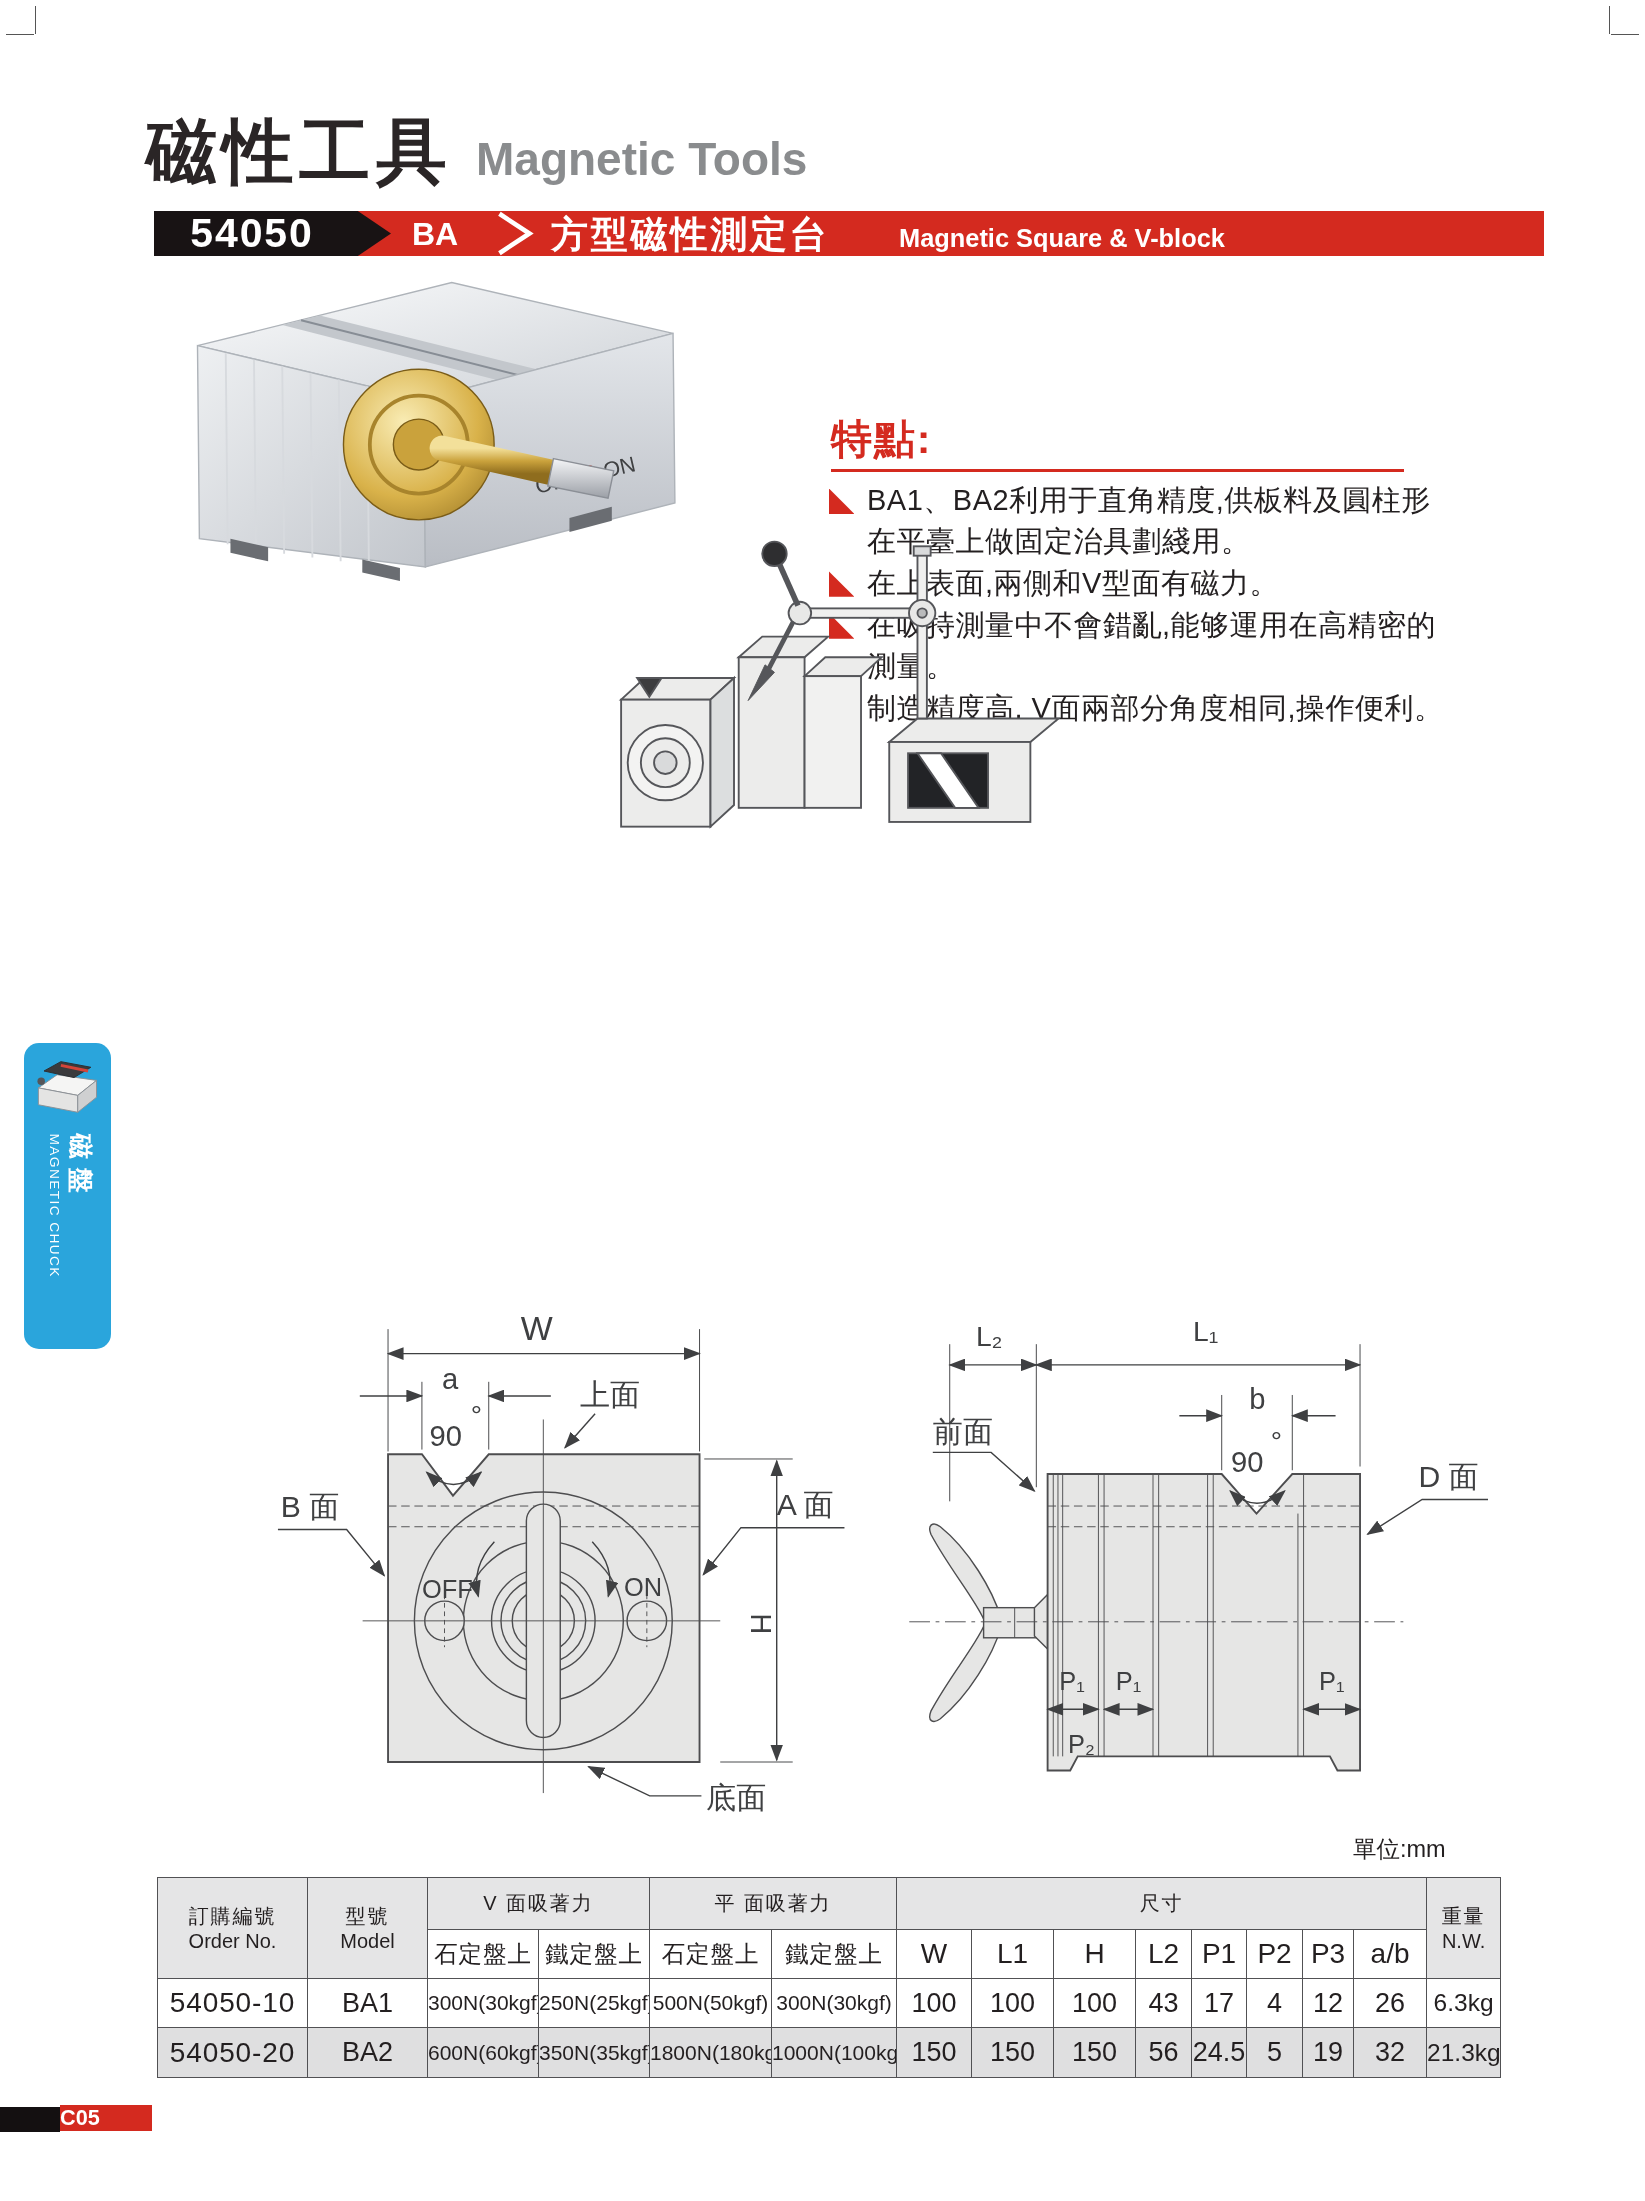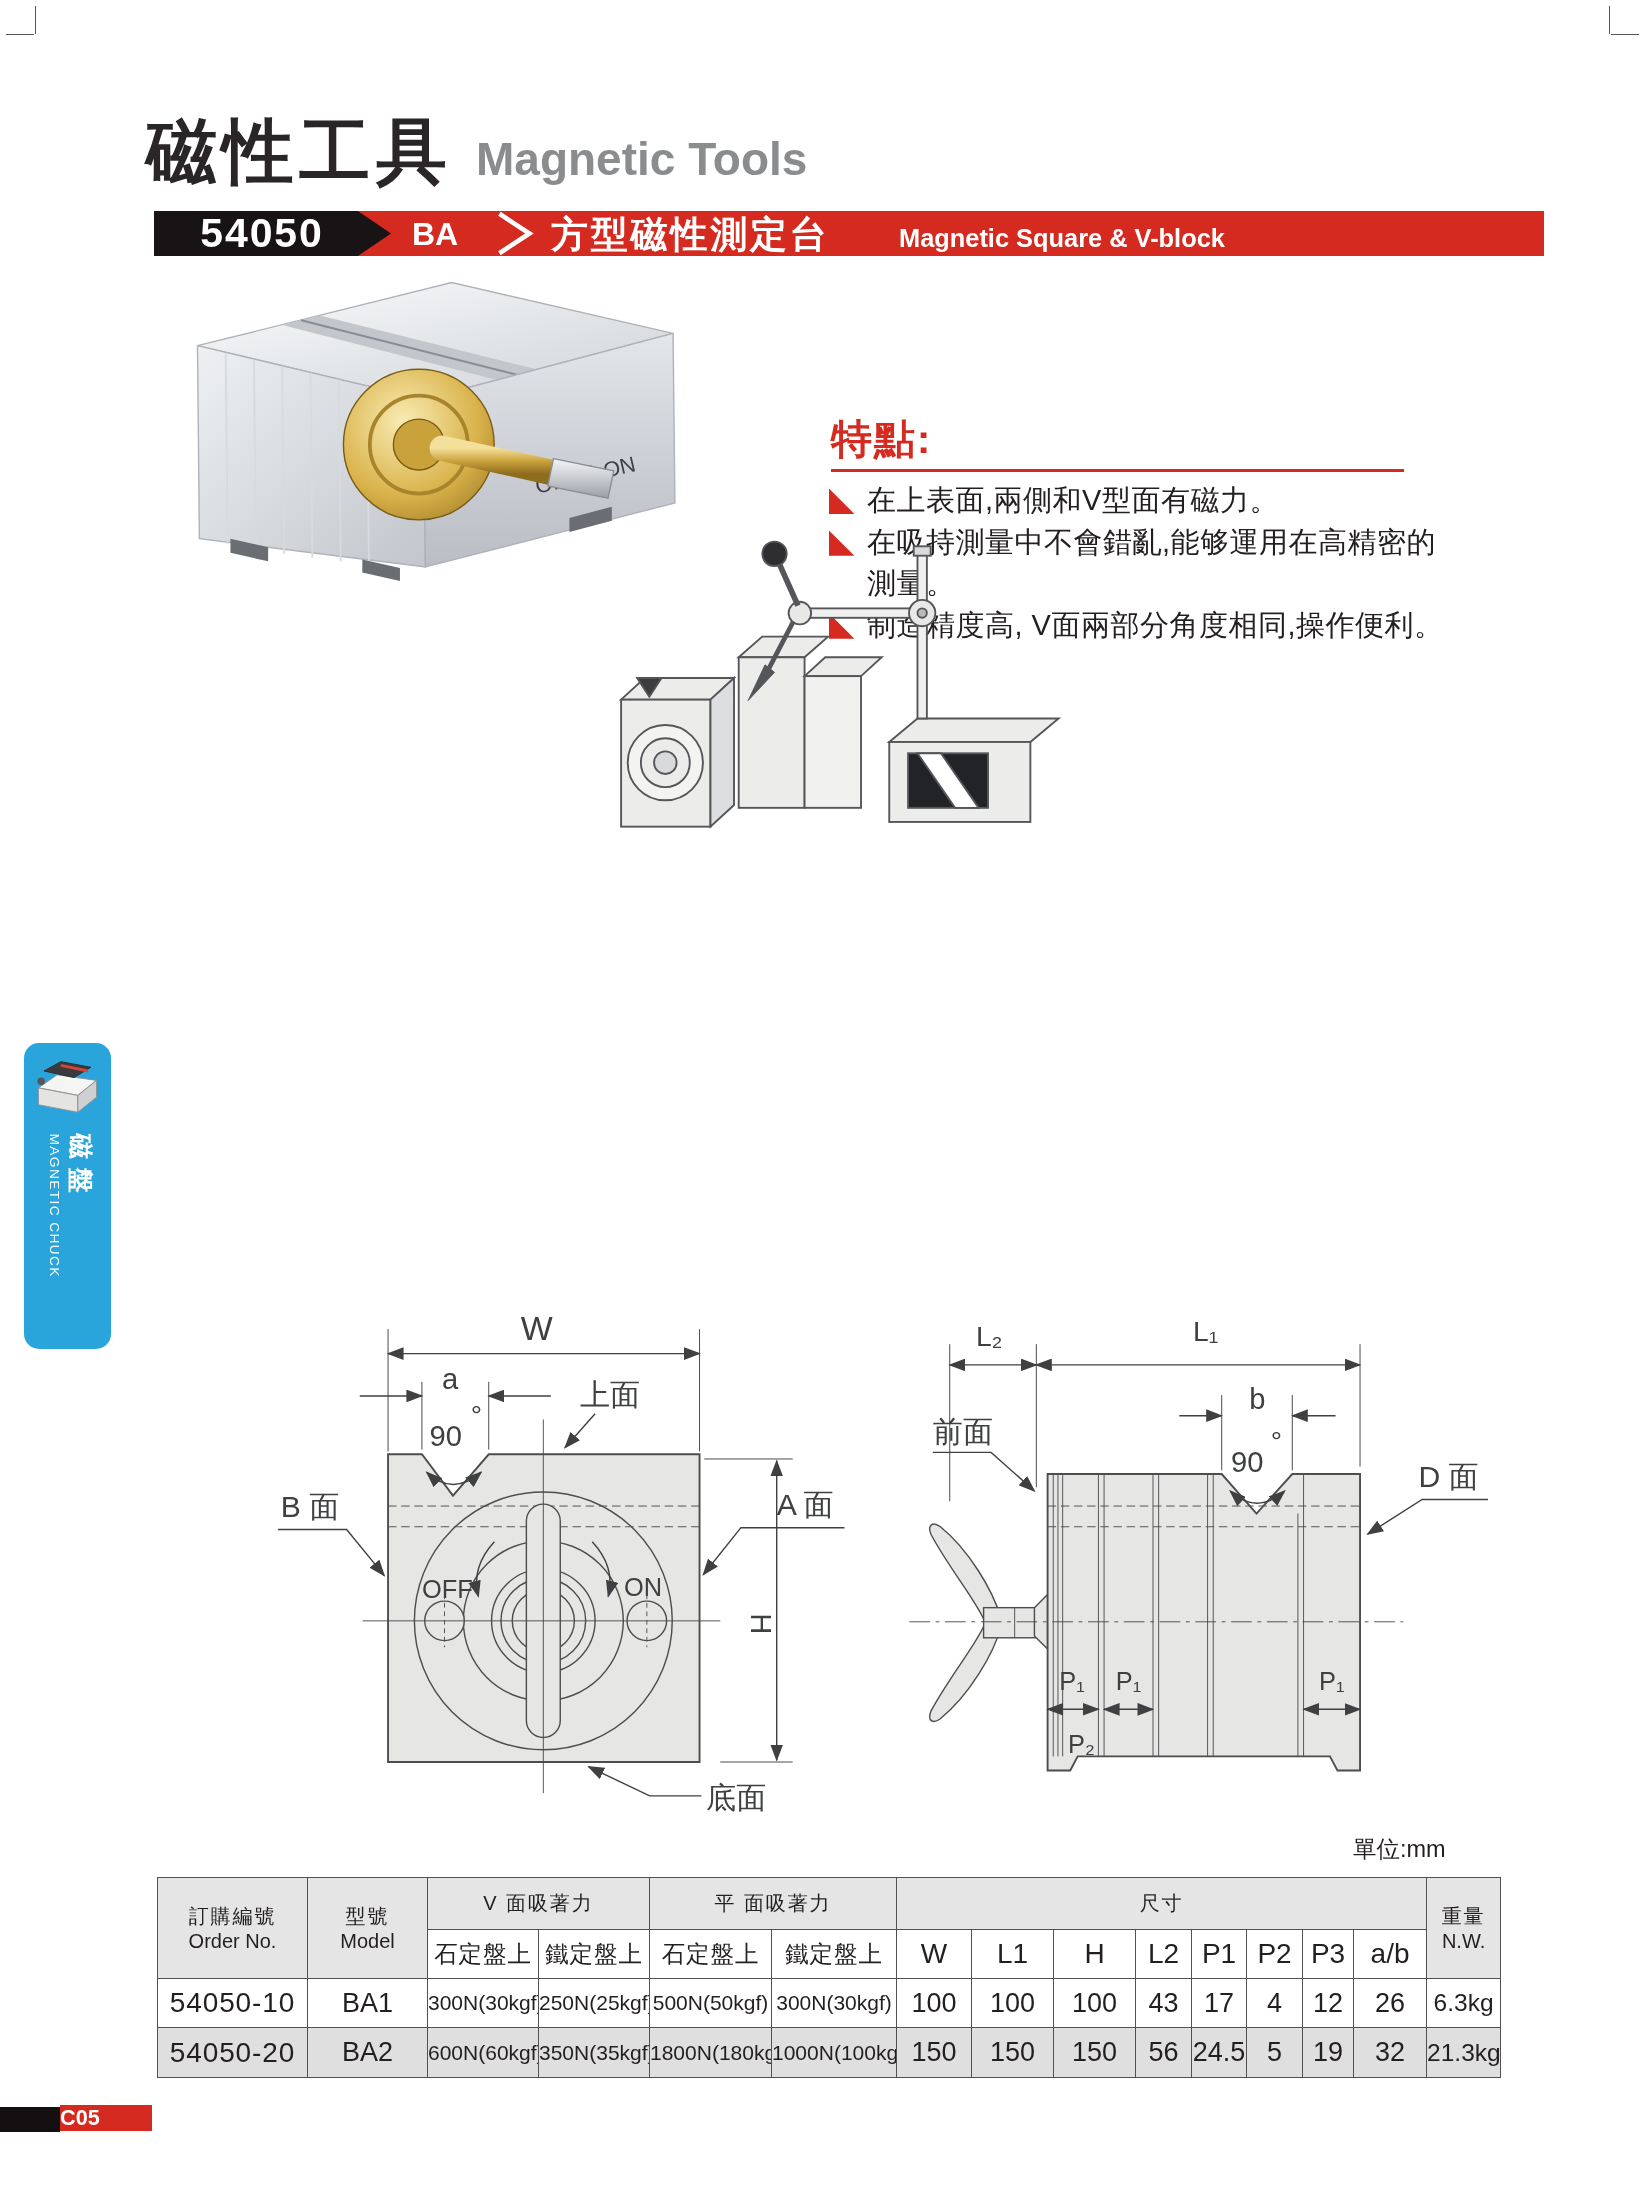--- a/index.html
+++ b/index.html
@@ -62,21 +62,21 @@
   <div class="abs mark" style="left:35px;top:5.6px;width:0.9px;height:28px;"></div>
   <div class="abs mark" style="left:5.6px;top:34px;width:28px;height:0.9px;"></div>
   <div class="abs mark" style="left:1609px;top:5.6px;width:0.9px;height:28px;"></div>
   <div class="abs mark" style="left:1611px;top:34px;width:28px;height:0.9px;"></div>
 
   <div class="abs title-zh" style="left:146px;top:105px;">磁性工具</div>
   <div class="abs title-en" style="left:476px;top:132px;">Magnetic Tools</div>
 
   <div class="abs banner-red" style="left:154px;top:211px;width:1390px;height:45px;"></div>
   <div class="abs banner-black" style="left:154px;top:211px;width:237px;height:45px;"></div>
-  <div class="abs banner-code" style="left:154px;top:211px;">54050</div>
+  <div class="abs banner-code" style="left:144px;top:211px;">54050</div>
   <div class="abs banner-ba" style="left:412px;top:211px;">BA</div>
   <svg class="abs" style="left:490px;top:211px;" width="47" height="45" viewBox="0 0 50 48">
     <polyline points="10,3 42,24 10,45" fill="none" stroke="#fff" stroke-width="5"></polyline>
   </svg>
   <div class="abs banner-zh" style="left:551px;top:211px;">方型磁性測定台</div>
   <div class="abs banner-en" style="left:899px;top:211px;">Magnetic Square &amp; V-block</div>
 
   <svg class="abs" style="left:141px;top:256px;" width="565" height="330" viewBox="0 0 600 350">
     <defs>
       <linearGradient id="gTop" x1="0" y1="0" x2="1" y2="1">
@@ -137,20 +137,21 @@
     <polygon points="438,215 502,228 496,257 432,244" fill="url(#gSilver)" stroke="#8b8f96" stroke-width="1.5"></polygon>
 
     <polygon points="95,300 135,309 135,324 95,315" fill="#6a6d72"></polygon>
     <polygon points="235,322 275,331 275,345 235,336" fill="#6a6d72"></polygon>
     <polygon points="455,278 500,266 500,281 455,293" fill="#6a6d72"></polygon>
   </svg>
 
   <div class="abs feat-head" style="left:831px;top:412px;text-align:center;">特點:</div>
   <div class="abs feat-rule" style="left:831px;top:469px;width:573px;"></div>
   <div class="abs feat-list" style="left:829px;top:480px;">
+    <div class="feat-item"><span class="feat-tri"></span><span>BA1、BA2利用于直角精度,供板料及圓柱形在平臺上做固定治具劃綫用。</span></div>
     <div class="feat-item"><span class="feat-tri"></span><span>在上表面,兩側和V型面有磁力。</span></div>
     <div class="feat-item"><span class="feat-tri"></span><span>在吸持測量中不會錯亂,能够運用在高精密的測量。</span></div>
     <div class="feat-item"><span class="feat-tri"></span><span>制造精度高, V面兩部分角度相同,操作便利。</span></div>
   </div>
 
   <svg class="abs" style="left:607px;top:516px;" width="461" height="372" viewBox="0 0 490 395">
     <g stroke="#55565a" stroke-width="2" fill="#ececeb">
 
       <polygon points="140,150 165,128 235,128 210,150"></polygon>
       <rect x="140" y="150" width="70" height="160"></rect>

